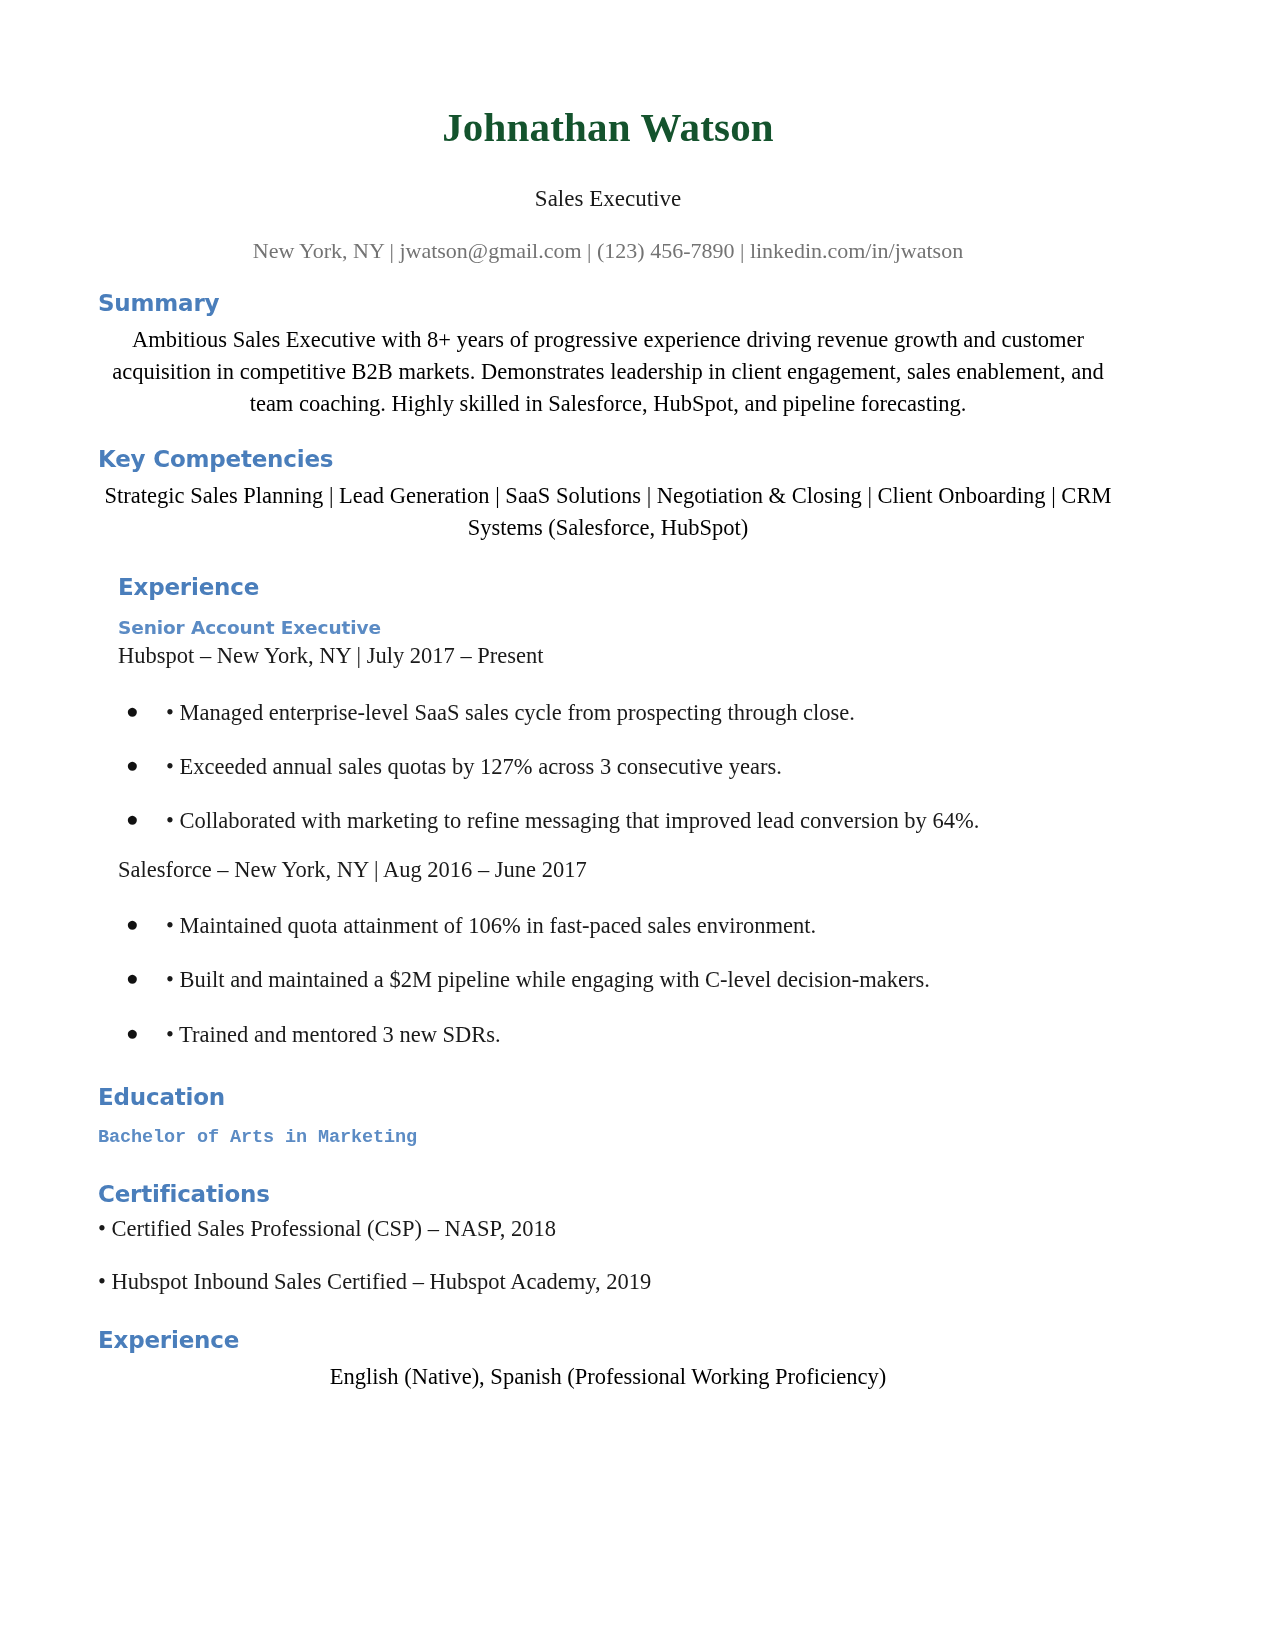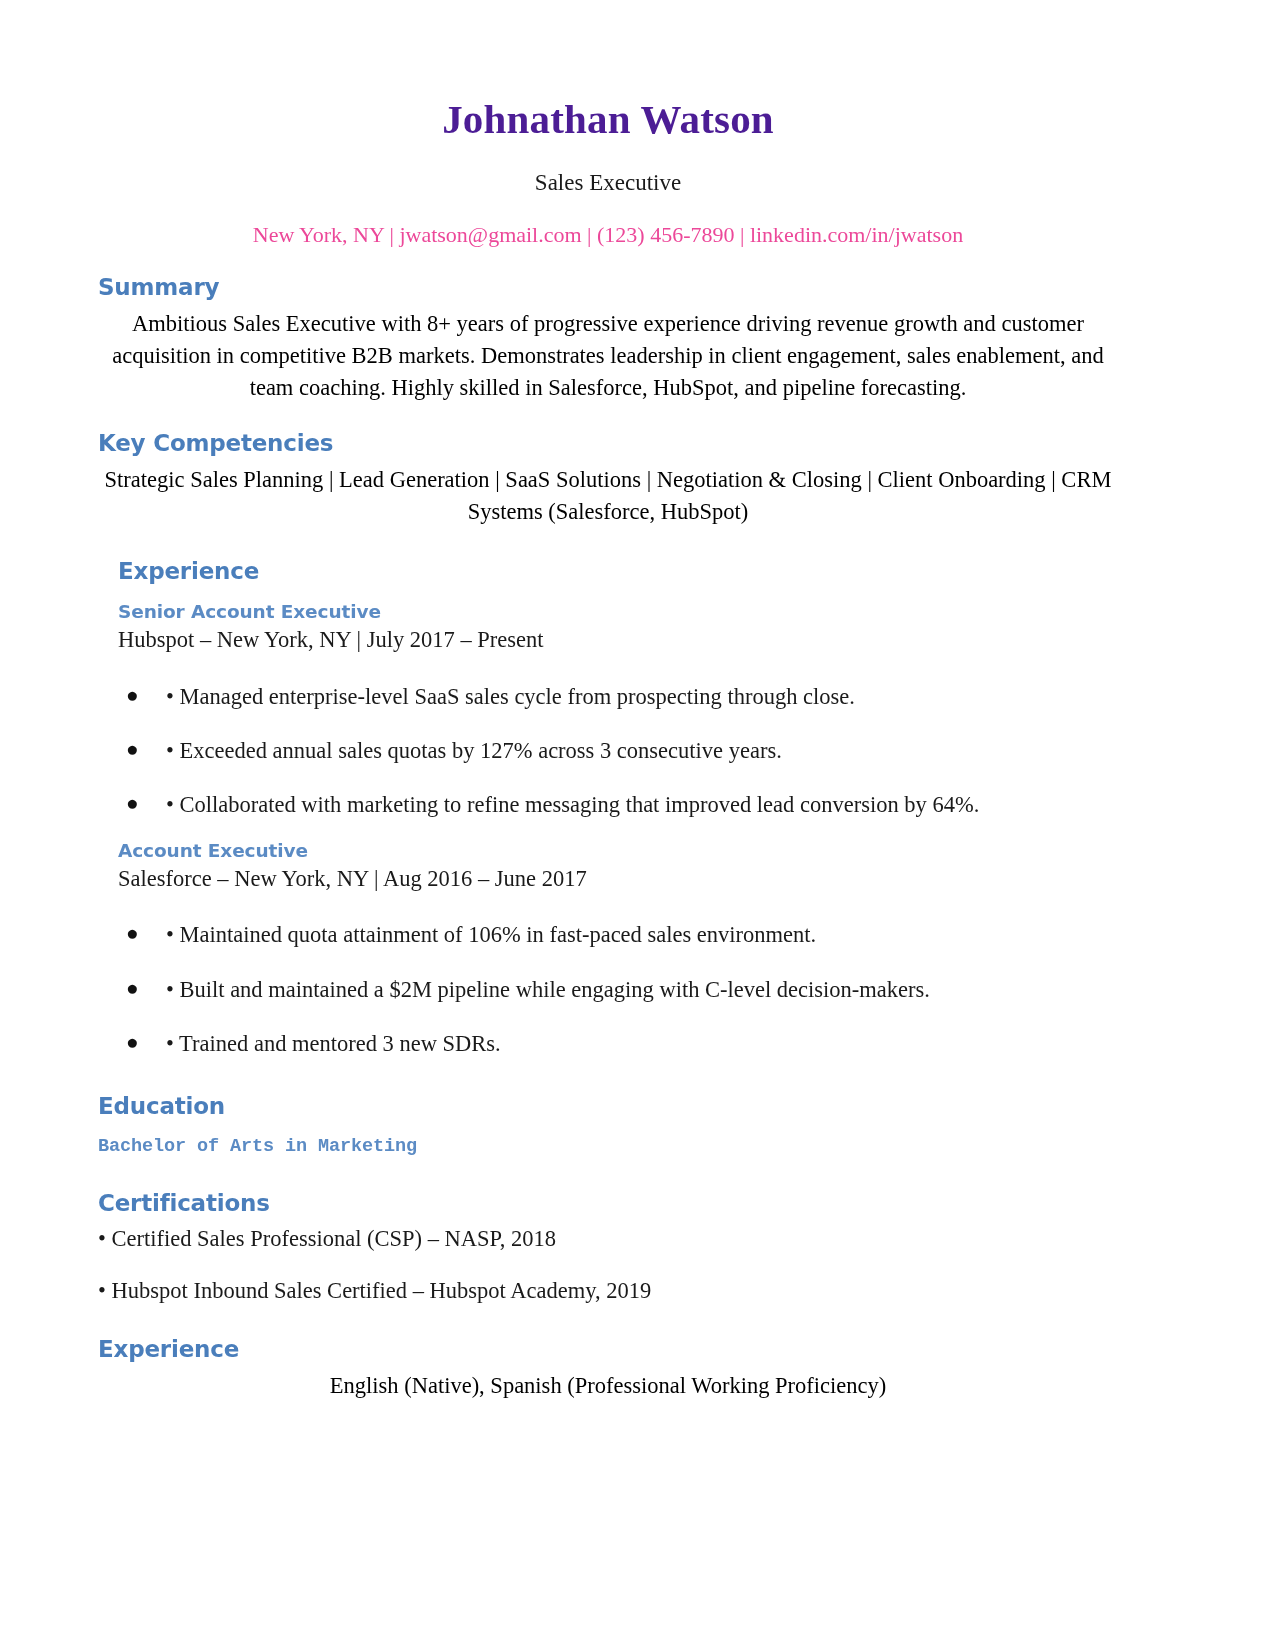--- a/index.html
+++ b/index.html
@@ -27,36 +27,36 @@
 
   
   .doc-header {
     padding-top: 95px;
     text-align: center;
   }
   .cand-name {
     font-family: "Liberation Serif", "DejaVu Serif", serif;
     font-size: 41px;
     font-weight: bold;
-    color: #4c1d95;
+    color: #14532d;
     letter-spacing: 0.2px;
     line-height: 1.18;
-    margin: 0;
+    margin: 8px;
   }
   .cand-title {
     font-size: 23px;
     font-weight: normal;
     color: #1a1a1a;
     margin: 0;
     padding-top: 26px;
     line-height: 1.2;
   }
   .cand-contact {
     font-size: 22px;
-    color: #ec4899;
+    color: #737373;
     margin: 0;
     padding-top: 25px;
     line-height: 1.2;
   }
 
   
   .section {
     margin-top: 22px;
   }
   .section-heading {
@@ -196,21 +196,20 @@
         <div class="job-title">Senior Account Executive</div>
         <div class="job-meta">Hubspot – New York, NY | July 2017 – Present</div>
         <ul class="bullets">
           <li><span class="marker">●</span><span>• Managed enterprise-level SaaS sales cycle from prospecting through close.</span></li>
           <li><span class="marker">●</span><span>• Exceeded annual sales quotas by 127% across 3 consecutive years.</span></li>
           <li><span class="marker">●</span><span>• Collaborated with marketing to refine messaging that improved lead conversion by 64%.</span></li>
         </ul>
       </div>
 
       <div class="job">
-        <div class="job-title">Account Executive</div>
         <div class="job-meta">Salesforce – New York, NY | Aug 2016 – June 2017</div>
         <ul class="bullets">
           <li><span class="marker">●</span><span>• Maintained quota attainment of 106% in fast-paced sales environment.</span></li>
           <li><span class="marker">●</span><span>• Built and maintained a $2M pipeline while engaging with C-level decision-makers.</span></li>
           <li><span class="marker">●</span><span>• Trained and mentored 3 new SDRs.</span></li>
         </ul>
       </div>
     </div>
 
     <div class="section education">

